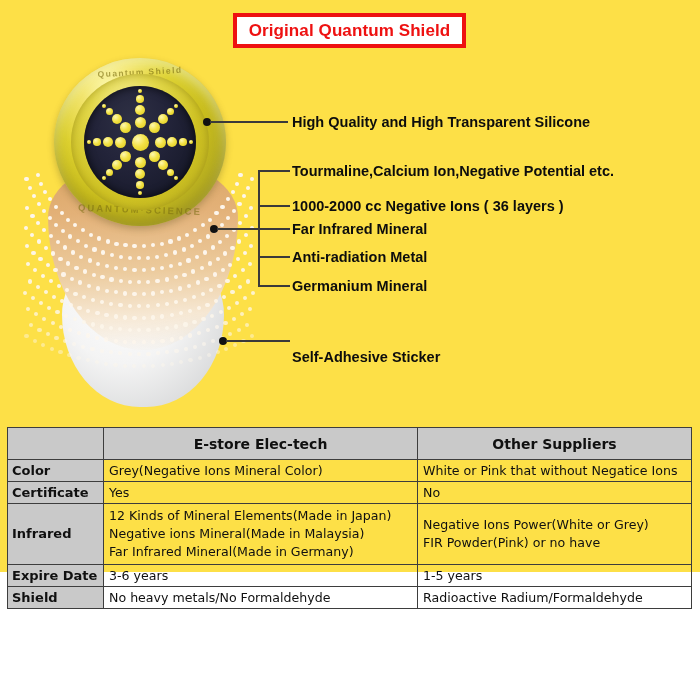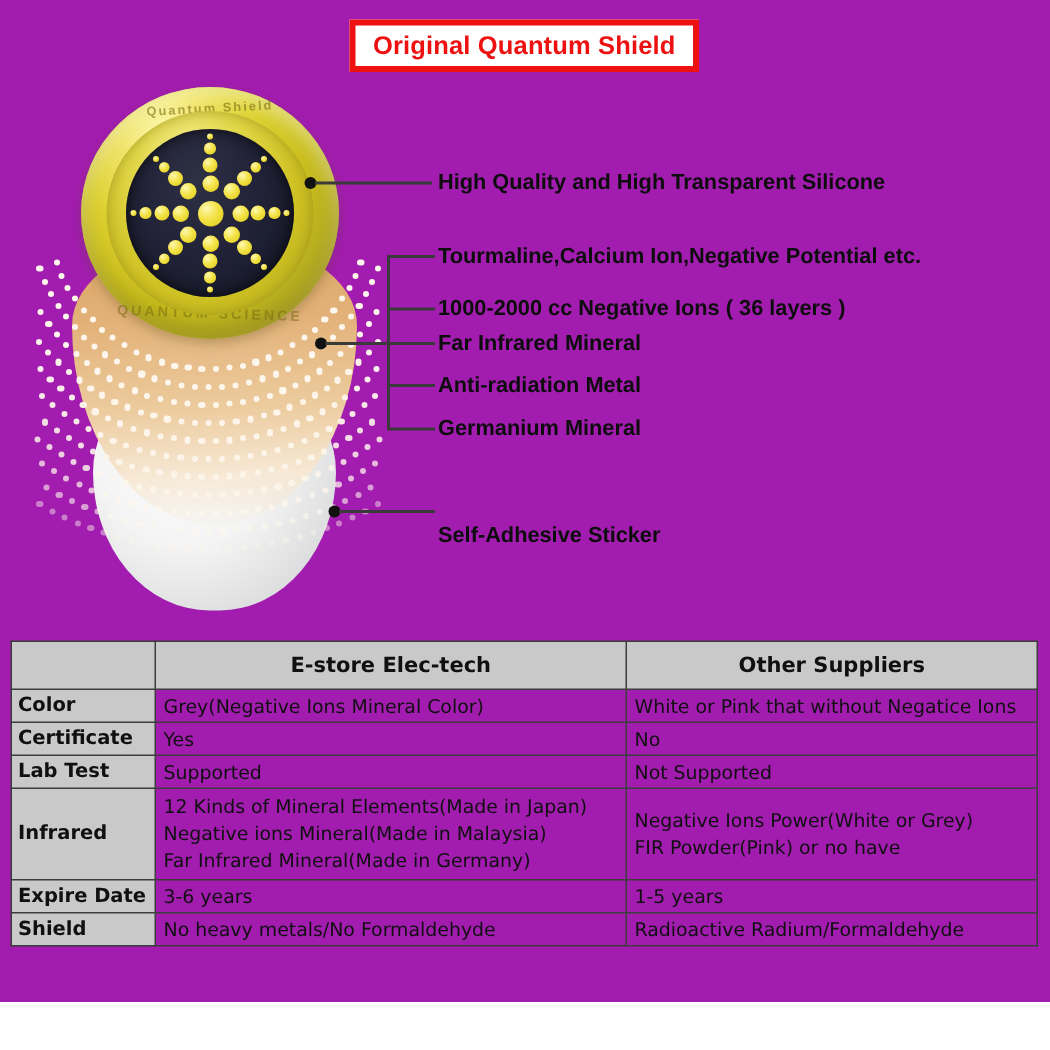--- a/index.html
+++ b/index.html
@@ -2,21 +2,21 @@
 <html><head>
 <meta charset="utf-8">
 <style>
   * { box-sizing: border-box; margin: 0; padding: 0; }
   html, body {
     width: 700px; height: 700px;
     background: #ffffff;
     font-family: "Liberation Sans", sans-serif;
     overflow: hidden;
   }
-  #page { position: relative; width: 700px; height: 668px; background: #a21caf; }
+  #page { position: relative; width: 700px; height: 572px; background: #fde047; }
 
   
   #title-box {
     position: absolute; left: 233px; top: 13px;
     width: 233px; height: 35px;
     border: 4px solid #ee1111;
     background: #ffffff;
     display: flex; align-items: center; justify-content: center;
   }
   #title-text {
@@ -532,25 +532,20 @@
         <td class="rowhead">Color</td>
         <td>Grey(Negative Ions Mineral Color)</td>
         <td>White or Pink that without Negatice Ions</td>
       </tr>
       <tr>
         <td class="rowhead">Certificate</td>
         <td>Yes</td>
         <td>No</td>
       </tr>
       <tr>
-        <td class="rowhead">Lab Test</td>
-        <td>Supported</td>
-        <td>Not Supported</td>
-      </tr>
-      <tr>
         <td class="rowhead">Infrared</td>
         <td class="ml">
             <div>12 Kinds of Mineral Elements(Made in Japan)</div>
             <div>Negative ions Mineral(Made in Malaysia)</div>
             <div>Far Infrared Mineral(Made in Germany)</div>
           </td>
         <td class="ml">
             <div>Negative Ions Power(White or Grey)</div>
             <div>FIR Powder(Pink) or no have</div>
           </td>

